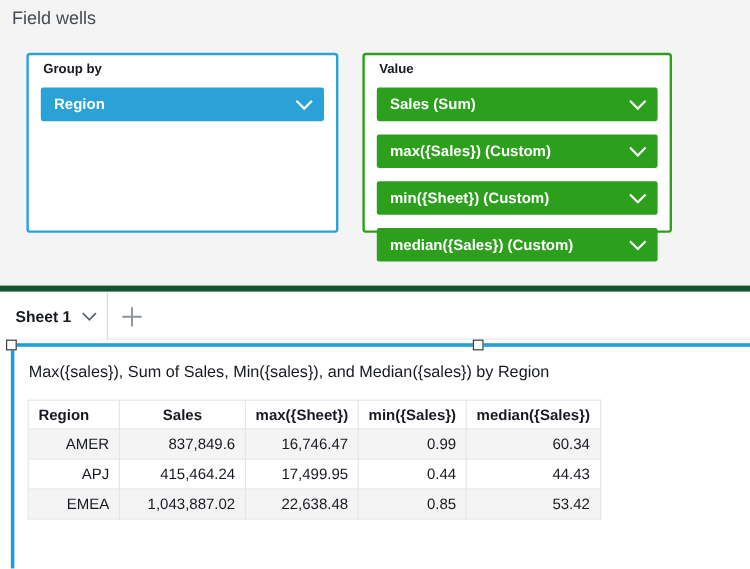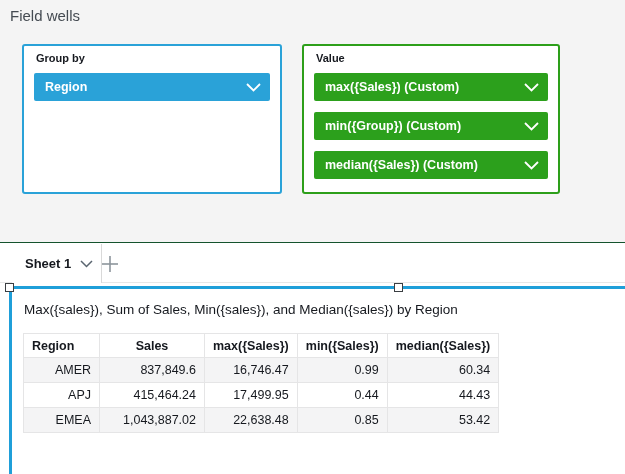--- a/index.html
+++ b/index.html
@@ -13,21 +13,21 @@
     background: #ffffff;
     overflow: hidden;
   }
 
   
   .fieldwells-panel {
     position: absolute;
     left: 0; top: 0;
     width: 625px; height: 243px;
     background: #f4f4f4;
-    border-bottom: 1px solid #14532d;
+    border-bottom: 5px solid #14532d;
   }
   .panel-title {
     position: absolute;
     left: 10px; top: 7px;
     font-size: 15px;
     color: #454b52;
   }
   .well {
     position: absolute;
     top: 44px;
@@ -68,21 +68,21 @@
   
   .tabbar {
     position: absolute;
     left: 0; top: 244px;
     width: 625px; height: 39px;
     background: #ffffff;
     border-bottom: 1px solid #e7e7e7;
   }
   .sheet-tab {
     position: absolute;
-    left: 12px; top: 0;
+    left: 0; top: 0;
     height: 39px;
     width: 90px;
     background: #ffffff;
     border-right: 1px solid #d9d9d9;
     display: flex;
     align-items: center;
     padding-left: 13px;
     cursor: pointer;
   }
   .sheet-tab-label {
@@ -176,27 +176,33 @@
         <span class="pill-text">Region</span>
         <svg class="chev" width="15" height="9" viewBox="0 0 15 9">
             <polyline points="1,1 7.5,7.5 14,1" fill="none" stroke="#ffffff" stroke-width="1.8"></polyline>
           </svg>
       </div>
     </div>
 
     <div class="well well-value">
       <div class="well-label">Value</div>
       <div class="pill pill-green">
+        <span class="pill-text">Sales (Sum)</span>
+        <svg class="chev" width="15" height="9" viewBox="0 0 15 9">
+            <polyline points="1,1 7.5,7.5 14,1" fill="none" stroke="#ffffff" stroke-width="1.8"></polyline>
+          </svg>
+      </div>
+      <div class="pill pill-green">
         <span class="pill-text">max({Sales}) (Custom)</span>
         <svg class="chev" width="15" height="9" viewBox="0 0 15 9">
             <polyline points="1,1 7.5,7.5 14,1" fill="none" stroke="#ffffff" stroke-width="1.8"></polyline>
           </svg>
       </div>
       <div class="pill pill-green">
-        <span class="pill-text">min({Group}) (Custom)</span>
+        <span class="pill-text">min({Sheet}) (Custom)</span>
         <svg class="chev" width="15" height="9" viewBox="0 0 15 9">
             <polyline points="1,1 7.5,7.5 14,1" fill="none" stroke="#ffffff" stroke-width="1.8"></polyline>
           </svg>
       </div>
       <div class="pill pill-green">
         <span class="pill-text">median({Sales}) (Custom)</span>
         <svg class="chev" width="15" height="9" viewBox="0 0 15 9">
             <polyline points="1,1 7.5,7.5 14,1" fill="none" stroke="#ffffff" stroke-width="1.8"></polyline>
           </svg>
       </div>
@@ -230,21 +236,21 @@
           <col class="col-region">
             <col class="col-sales">
             <col class="col-max">
             <col class="col-min">
             <col class="col-median">
         </colgroup>
         <thead>
           <tr>
             <th>Region</th>
             <th>Sales</th>
-            <th>max({Sales})</th>
+            <th>max({Sheet})</th>
             <th>min({Sales})</th>
             <th>median({Sales})</th>
           </tr>
         </thead>
         <tbody>
           <tr>
             <td>AMER</td>
             <td>837,849.6</td>
             <td>16,746.47</td>
             <td>0.99</td>

